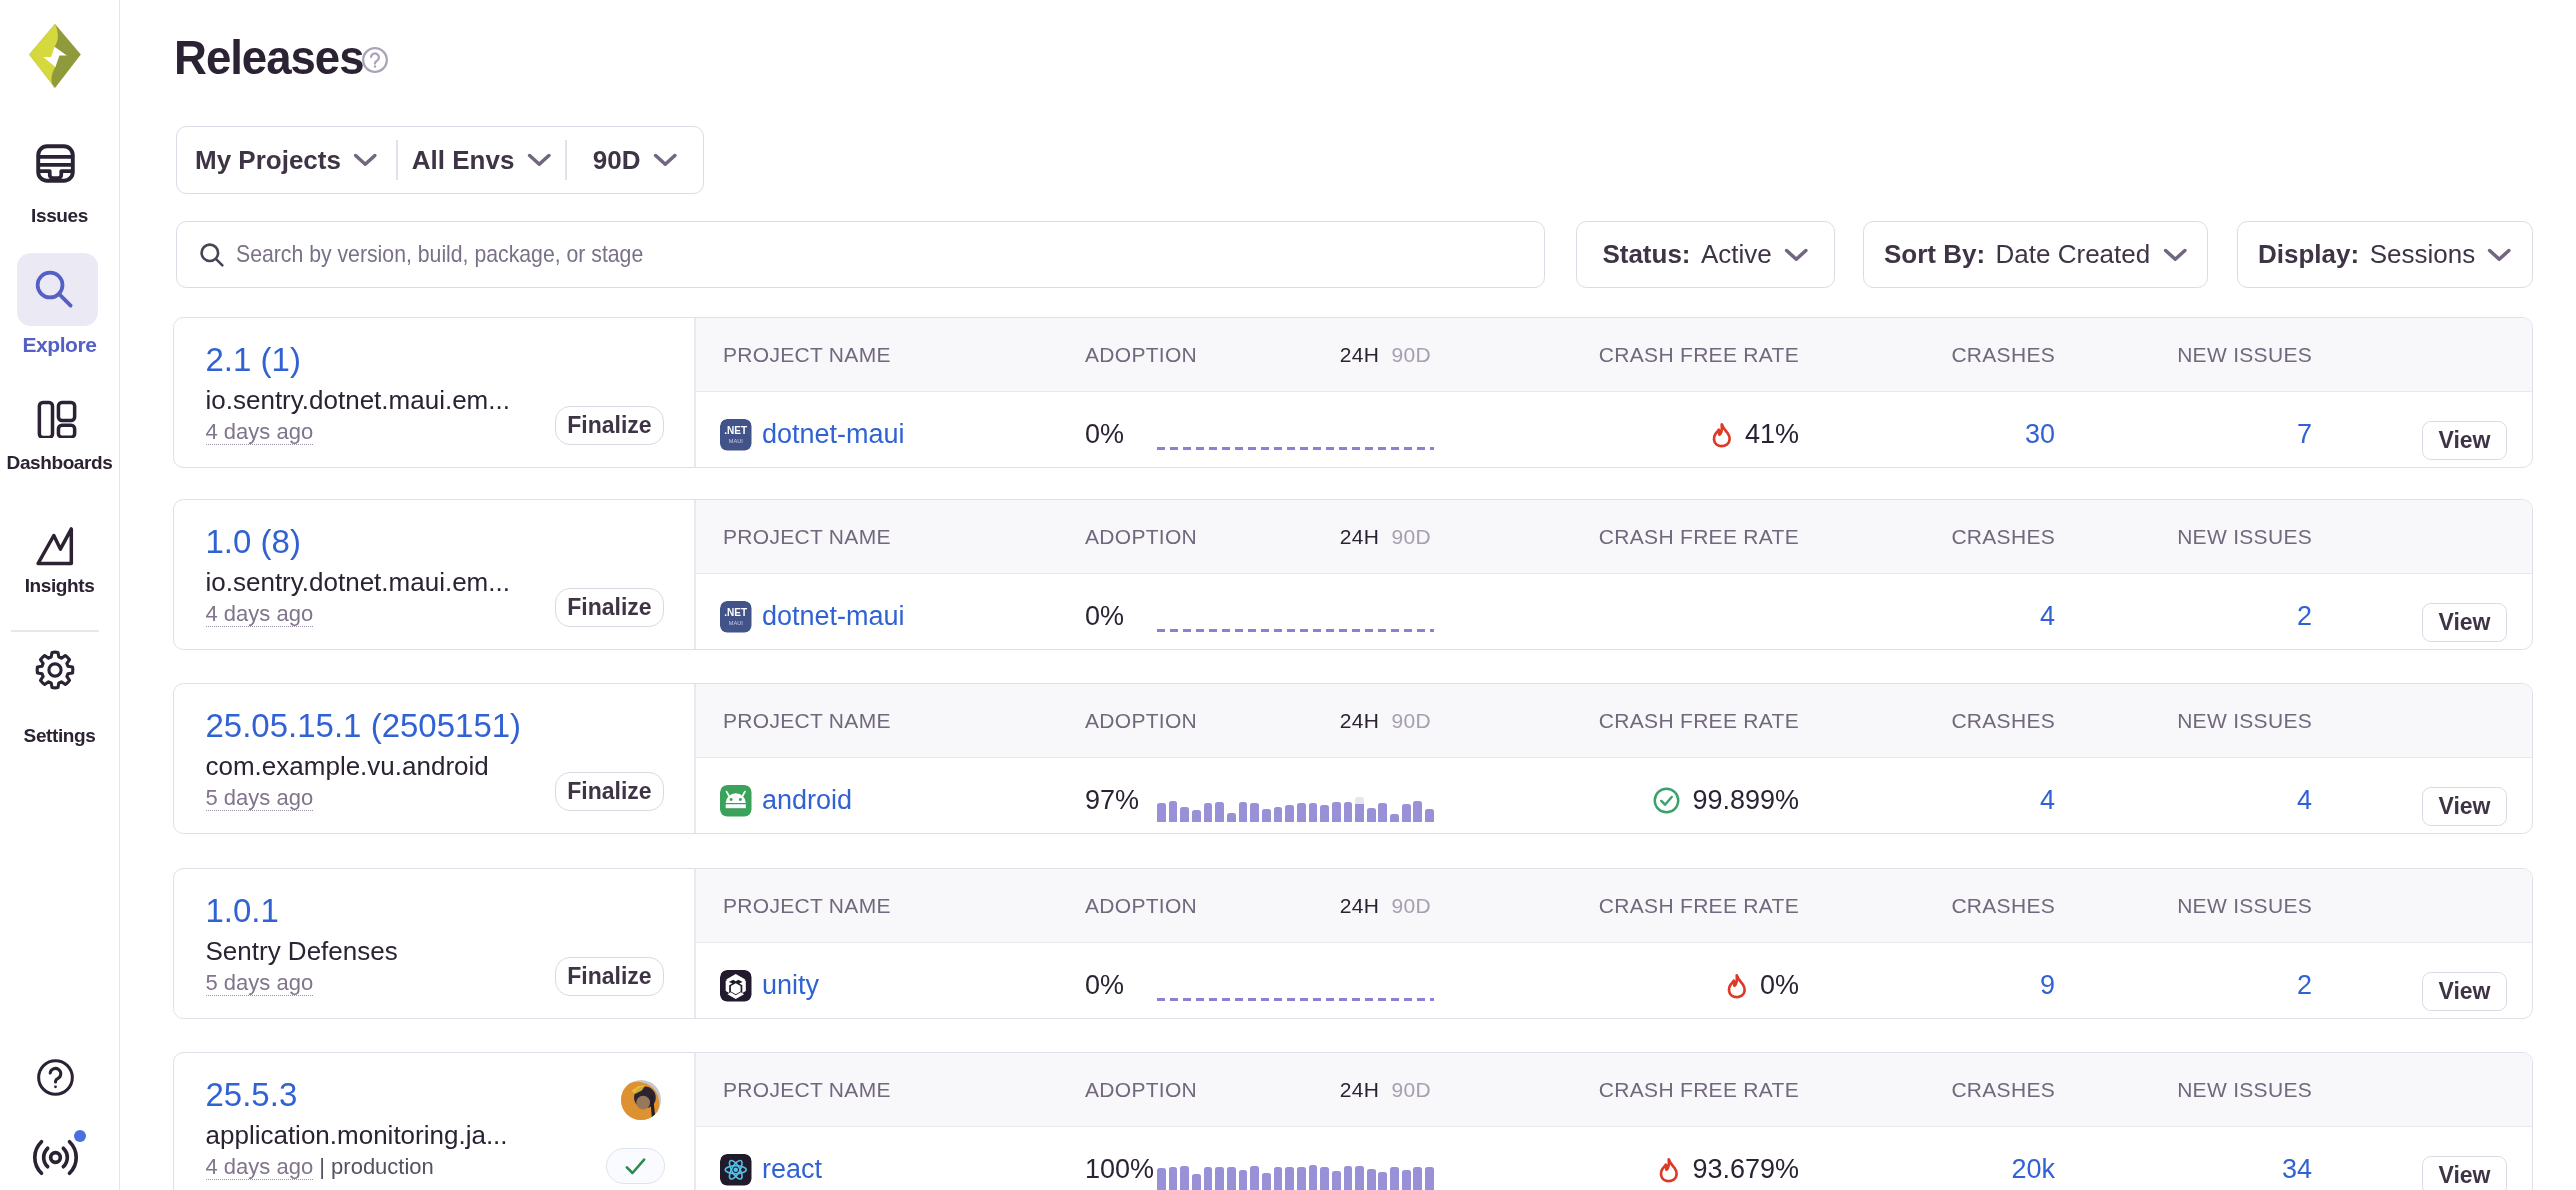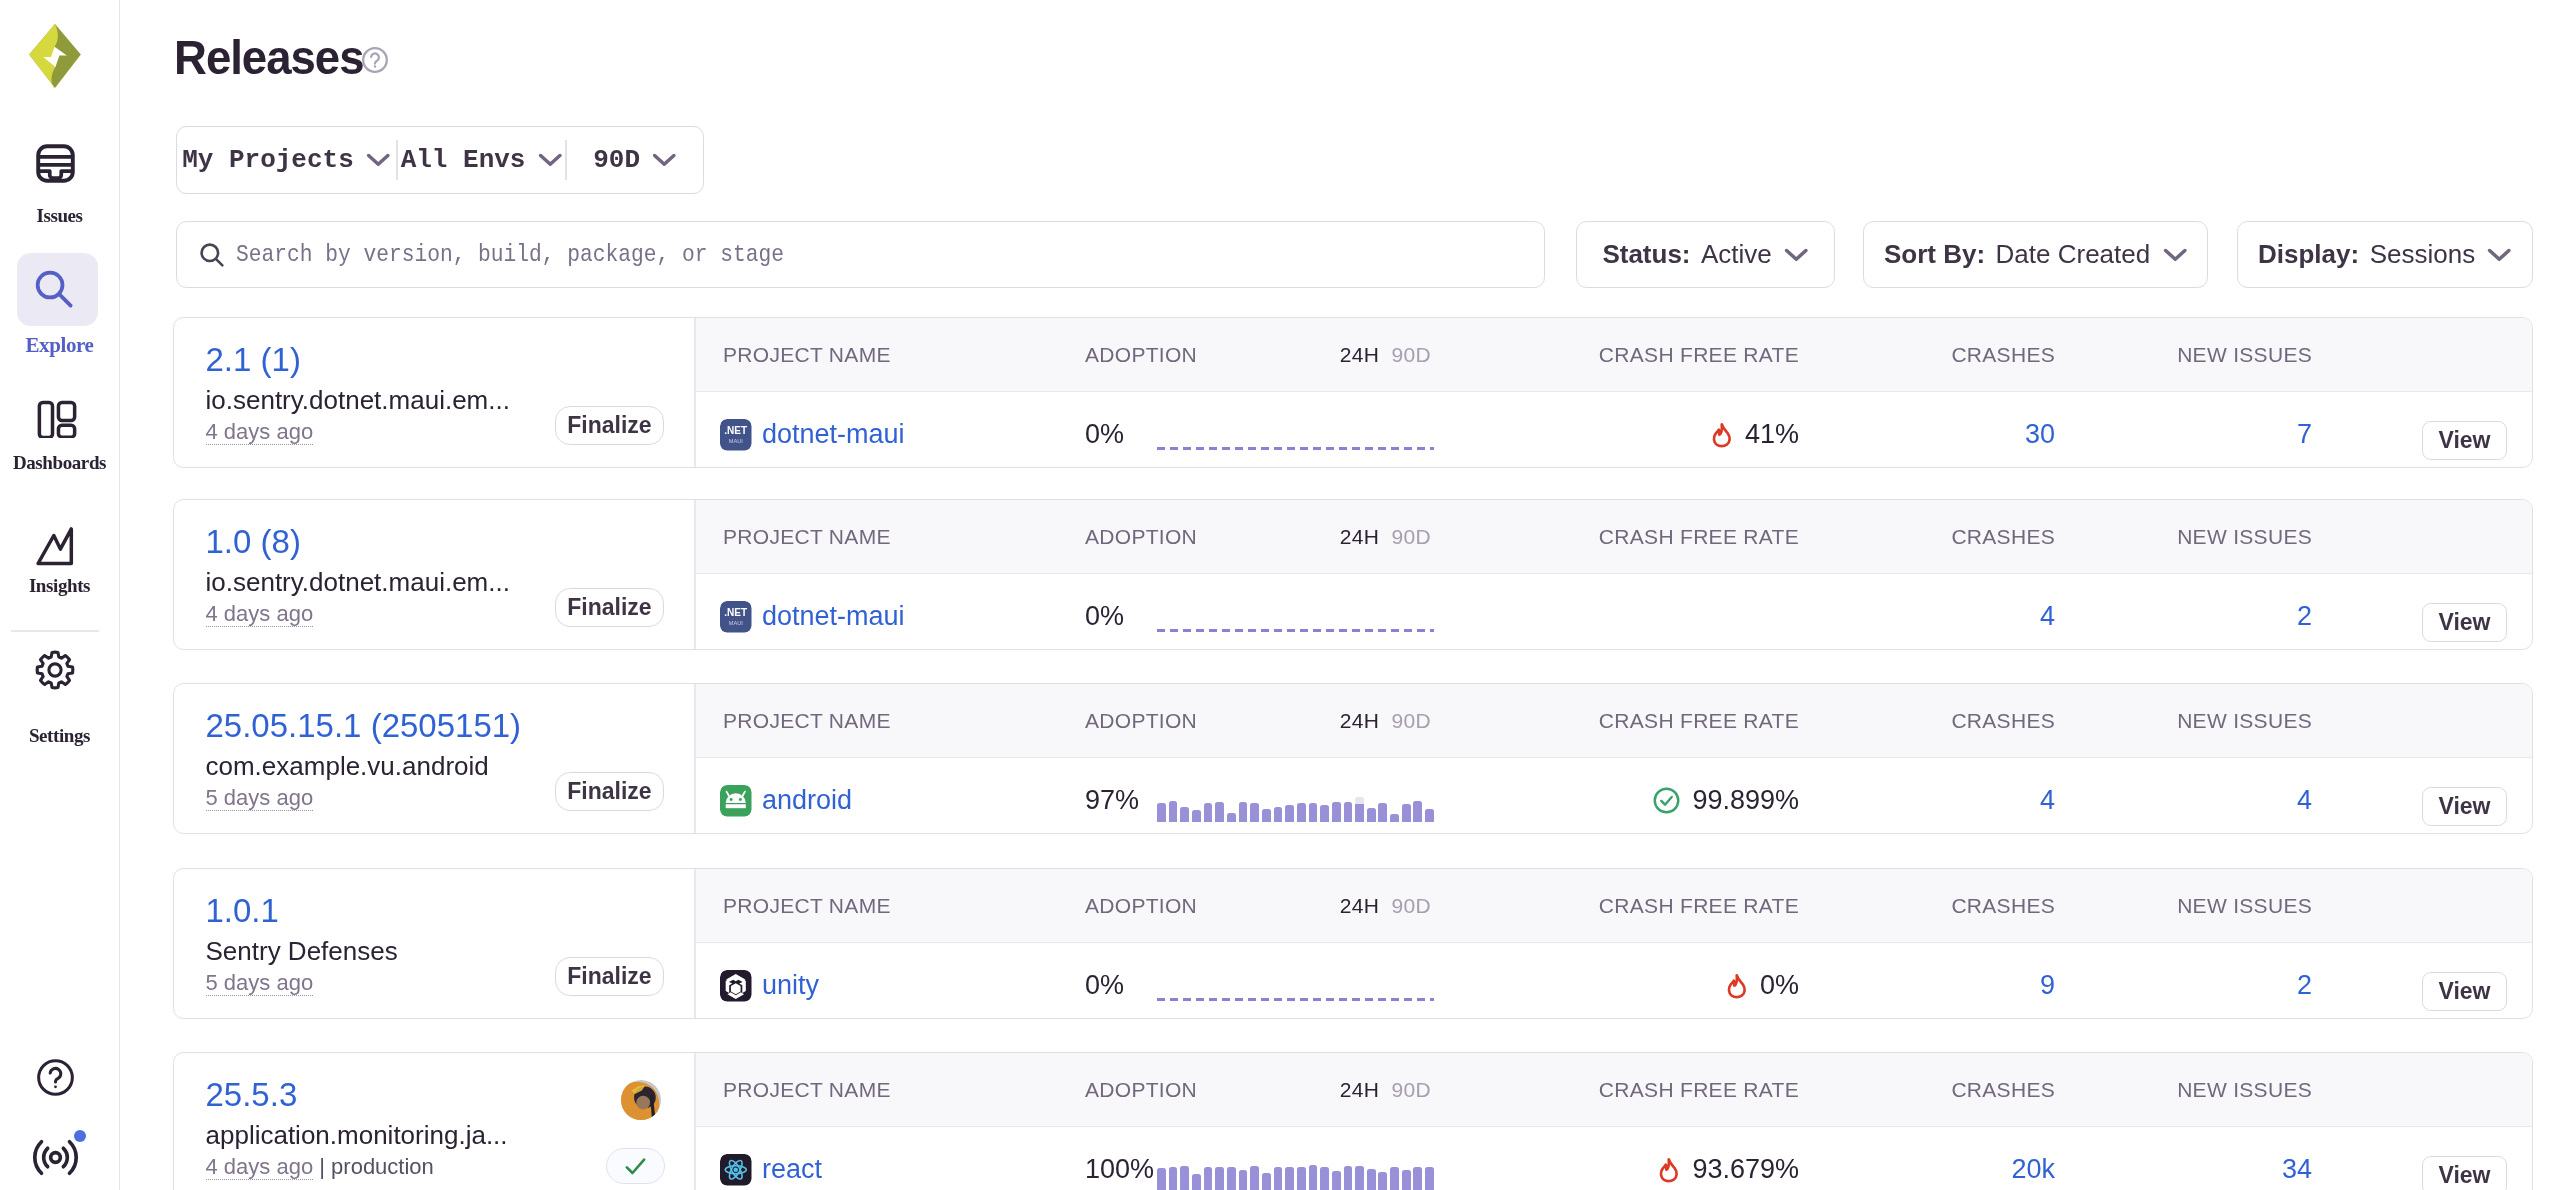--- a/index.html
+++ b/index.html
@@ -1,28 +1,28 @@
 <!DOCTYPE html>
 <html style="font-size:14px"><head>
 <meta charset="utf-8">
 <style>
 * { margin:0; padding:0; box-sizing:border-box; }
 html,body { width:2576px; height:1191px; background:#fff; font-family:"Liberation Sans", sans-serif; overflow:hidden; }
 #page { position:absolute; left:0; top:0; width:2576px; height:1191px; overflow:hidden; }
 
 
-#sidebar { position:absolute; left:0; top:0; width:120px; height:1191px; background:#fff; border-right:1.8px solid #e6e3ea;font-family:Liberation Serif, serif; }
+#sidebar { position:absolute; left:0; top:0; width:120px; height:1191px; background:#fff; border-right:1.8px solid #e6e3ea; }
 .navitem { position:absolute; left:0; width:119px; text-align:center; white-space:nowrap; }
 .navlabel { font-size:19px; font-weight:700; color:#2b2233; letter-spacing:-0.4px; }
 #explore-bg { position:absolute; left:16.6px; top:253px; width:81px; height:73px; background:#ebe9f3; border-radius:14px; }
 
 
 #title { position:absolute; left:174px; top:29px; font-size:49px; font-weight:700; color:#2b2233; letter-spacing:-1.1px; transform:scaleX(0.93); transform-origin:0 0; }
 
-.pillbar { position:absolute; border:1.8px solid #ded9e4; border-radius:10.5px; background:#fff;font-family:Liberation Mono, monospace; }
+.pillbar { position:absolute; border:1.8px solid #ded9e4; border-radius:10.5px; background:#fff; }
 #filterbar { left:176px; top:126px; width:528px; height:68px; display:flex; align-items:center; }
 .fcell { display:flex; align-items:center; justify-content:center; white-space:nowrap; }
 .filteritem { display:flex; align-items:center; font-size:26px; font-weight:700; color:#3e3446; white-space:nowrap; }
 .fdiv { width:1.8px; height:40px; background:#e4e0e9; }
 .chev { margin-left:12.3px; }
 
 #searchbox { left:176px; top:221px; width:1369px; height:67px; display:flex; align-items:center; }
 #searchph { font-size:23.6px; color:#7a7088; margin-left:10.5px; transform:scaleX(0.9); transform-origin:0 50%; white-space:nowrap; }
 
 .dropbtn { position:absolute; top:221px; height:67px; border:1.8px solid #ded9e4; border-radius:10.5px; background:#fff; display:flex; align-items:center; justify-content:center; font-size:26px; color:#3e3446; }

